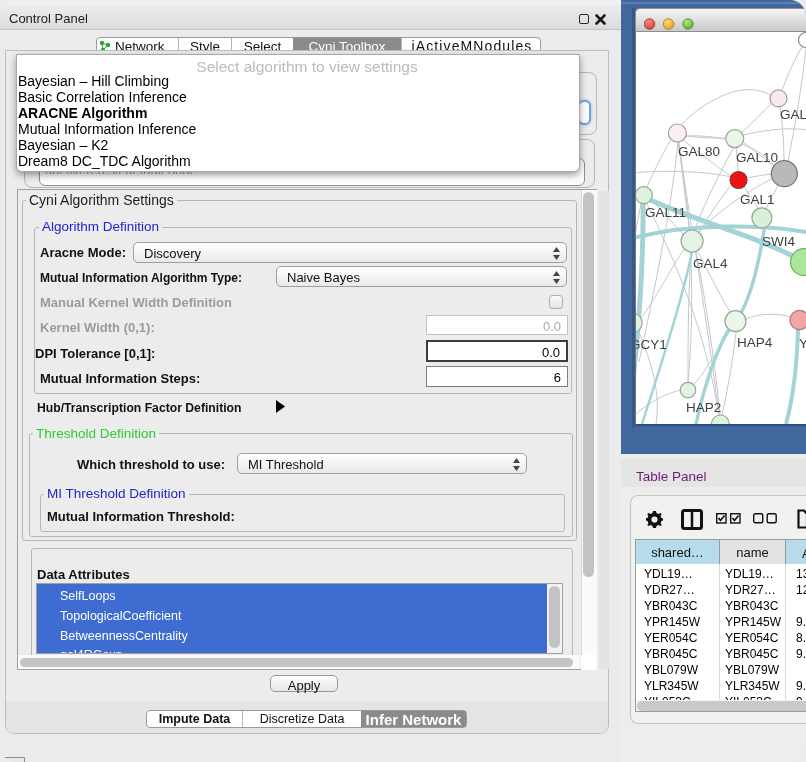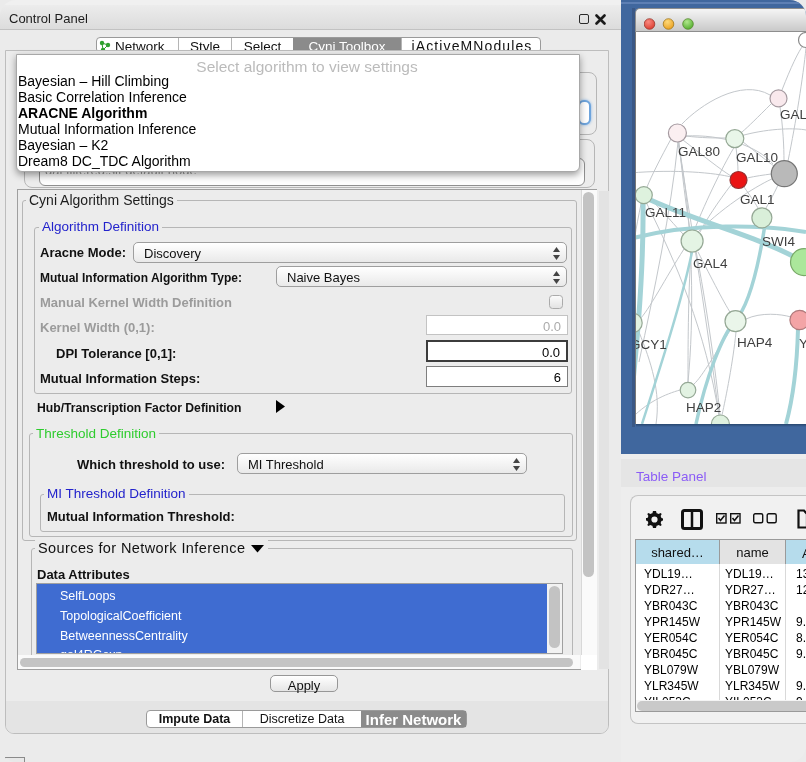--- a/index.html
+++ b/index.html
@@ -111,21 +111,21 @@
 
     <div class="lbl" style="left:22px;top:105px;color:#9b9b9b">Manual Kernel Width Definition</div>
     <div class="abs" style="left:531px;top:105px;width:14px;height:14px;border:1px solid #ababab;
          border-radius:3.5px;background:linear-gradient(#fbfbfb,#e3e3e3)"></div>
 
     <div class="lbl" style="left:22px;top:130px;color:#9b9b9b">Kernel Width (0,1):</div>
     <div class="tf" style="left:408px;top:125px;width:142px;height:20px;border:1px solid #c3c3c3">
         <span style="color:#ababab">0.0</span>
       </div>
 
-    <div class="lbl" style="left:38px;top:156px">DPI Tolerance [0,1]:</div>
+    <div class="lbl" style="left:17px;top:156px">DPI Tolerance [0,1]:</div>
     <div class="tf" style="left:408px;top:150px;width:142px;height:22px;border:2px solid #3c3c3c">
         <span style="color:#000">0.0</span>
       </div>
 
     <div class="lbl" style="left:22px;top:181px">Mutual Information Steps:</div>
     <div class="tf" style="left:408px;top:176px;width:142px;height:21px;border:1px solid #7e7e7e">
         <span style="color:#000">6</span>
       </div>
 
     <div class="lbl" style="left:19px;top:211px;font-size:12.2px">Hub/Transcription Factor Definition</div>
@@ -141,23 +141,20 @@
       <svg width="9" height="15" viewBox="0 0 9 15">
           <path d="M4.5,1 L8,6 L1,6 Z" fill="#444"></path>
           <path d="M4.5,14 L8,9 L1,9 Z" fill="#444"></path>
         </svg>
       </div>
     <div class="grp" style="left:22px;top:304px;width:525px;height:38px"></div>
     <div class="grpTitle" style="left:26px;top:296px;color:#2323cc">MI Threshold Definition</div>
     <div class="lbl" style="left:29px;top:319px">Mutual Information Threshold:</div>
 
     <div class="grp" style="left:13px;top:358px;width:542px;height:134px"></div>
-    <div class="grpTitle" style="left:17px;top:350px;font-size:14.5px;letter-spacing:0.4px;color:#111">Sources for Network Inference&nbsp;<svg width="15" height="9" viewBox="0 0 15 9">
-          <path d="M1,1 L14,1 L7.5,8.5 Z" fill="#000"></path>
-        </svg></div>
     <div class="lbl" style="left:19px;top:377px">Data Attributes</div>
 
     <div class="abs" style="left:18px;top:393px;width:527px;height:71px;background:#3f6cd1;border:1px solid #a0a0a0;overflow:hidden">
       <div style="position:absolute;left:23px;top:5px;color:#fff;font-size:12.5px">SelfLoops</div>
       <div style="position:absolute;left:23px;top:25px;color:#fff;font-size:12.5px">TopologicalCoefficient</div>
       <div style="position:absolute;left:23px;top:45px;color:#fff;font-size:12.5px">BetweennessCentrality</div>
       <div style="position:absolute;left:23px;top:64px;color:#fff;font-size:12.5px">gal4RGexp</div>
     </div>
     <div class="abs" style="left:529px;top:394px;width:15px;height:69px;background:#f2f2f2"></div>
     <div class="abs" style="left:531px;top:396px;width:11px;height:62px;background:#c3c3c3;border-radius:6px"></div>
@@ -301,21 +298,21 @@
         <text x="-6" y="316.5">GCY1</text>
         <text x="101" y="315">HAP4</text>
         <text x="163" y="316">Y</text>
         <text x="50" y="380">HAP2</text>
       </g>
     </svg>
   </div>
 
   <div class="abs" style="left:621px;top:454px;width:185px;height:5px;background:#ededed"></div>
   <div class="abs" style="left:621px;top:459px;width:185px;height:28px;background:#e5e5e5"></div>
-  <div class="abs" style="left:636px;top:469px;font-size:13.5px;color:#8b5cf6">Table Panel</div>
+  <div class="abs" style="left:636px;top:469px;font-size:13.5px;color:#701a75">Table Panel</div>
   <div class="abs" style="left:621px;top:487px;width:185px;height:275px;background:#ededed"></div>
 
   <div class="abs" style="left:630px;top:495px;width:180px;height:229px;background:#f1f1f1;
        border:1px solid #c4c4c4;border-radius:8px 0 0 8px;border-right:none"></div>
 
   <svg class="abs" style="left:646px;top:511px" width="17" height="17" viewBox="0 0 17 17">
     <path fill="#111" d="M8.5,0 L10,0 L10.6,2.2 A6.4,6.4 0 0 1 12.6,3 L14.6,1.9 L15.7,3 L14.6,5 A6.4,6.4 0 0 1 15.4,7 L17,7.5 L17,9.5 L15.4,10 A6.4,6.4 0 0 1 14.6,12 L15.7,14 L14.6,15.1 L12.6,14 A6.4,6.4 0 0 1 10.6,14.8 L10,17 L7,17 L6.4,14.8 A6.4,6.4 0 0 1 4.4,14 L2.4,15.1 L1.3,14 L2.4,12 A6.4,6.4 0 0 1 1.6,10 L0,9.5 L0,7 L1.6,7 A6.4,6.4 0 0 1 2.4,5 L1.3,3 L2.4,1.9 L4.4,3 A6.4,6.4 0 0 1 6.4,2.2 L7,0 Z M8.5,5.4 A3.1,3.1 0 1 0 8.5,11.6 A3.1,3.1 0 1 0 8.5,5.4 Z"></path>
   </svg>
   <svg class="abs" style="left:681px;top:509px" width="22" height="21" viewBox="0 0 22 21">
     <rect x="1.5" y="1.5" width="19" height="18" rx="2" fill="none" stroke="#111" stroke-width="3"></rect>

